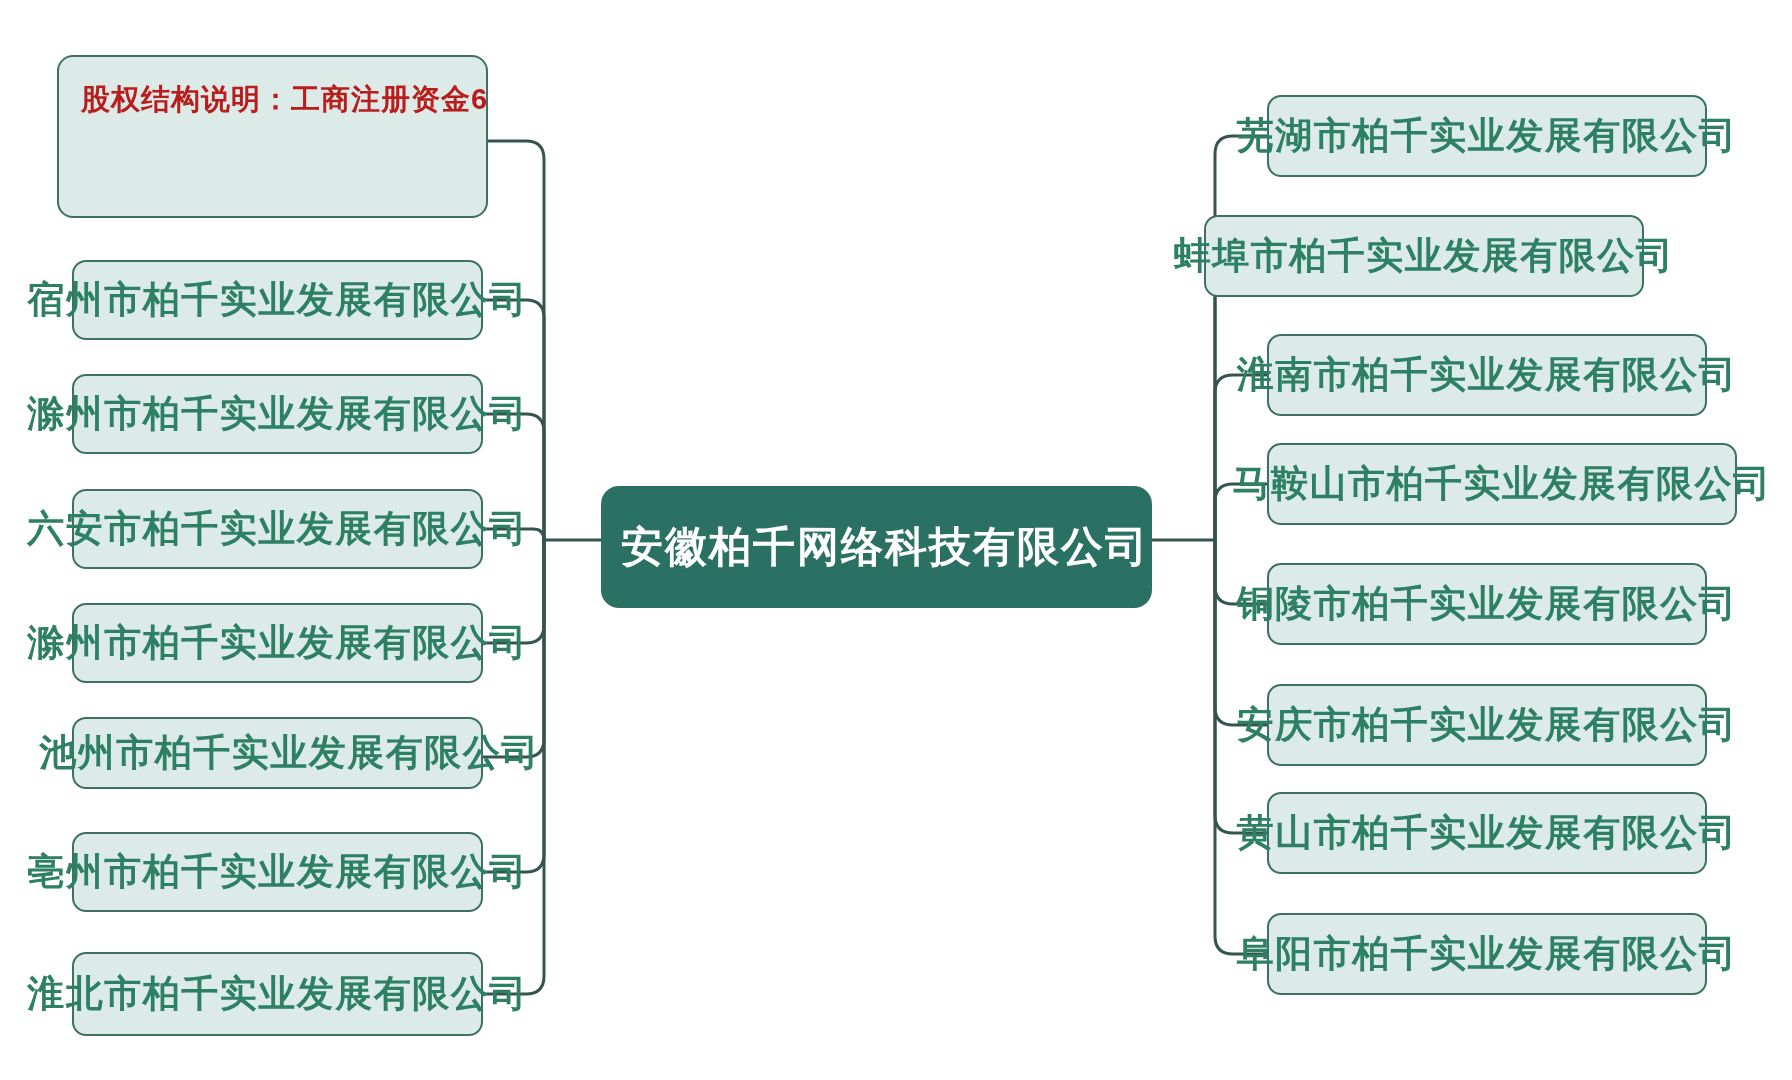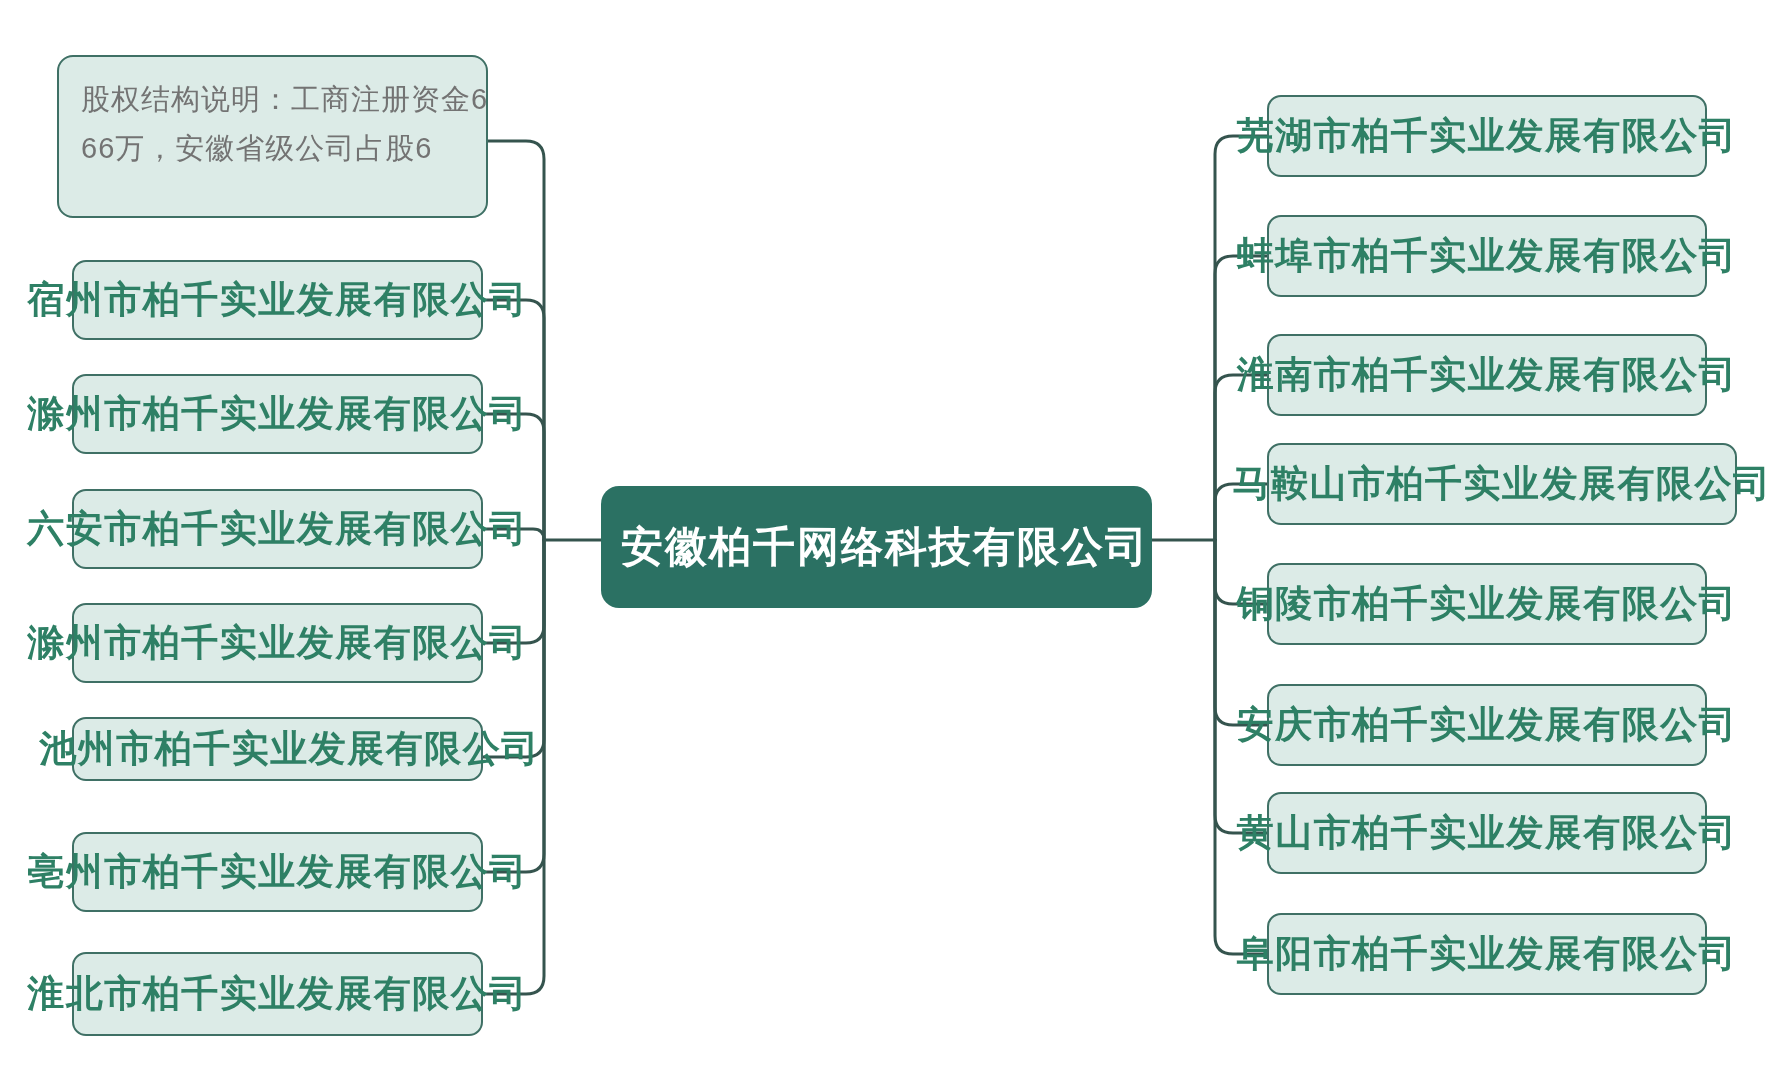--- a/index.html
+++ b/index.html
@@ -34,22 +34,22 @@
     align-items: center;
     justify-content: center;
     white-space: nowrap;
   }
   #note-box {
     position: absolute;
     box-sizing: border-box;
     background: #dcebe7;
     border: 2.5px solid #3f7065;
     border-radius: 16px;
-    color: #737373;
-    font-weight: normal;
+    color: #b91c1c;
+    font-weight: bold;
     font-size: 29px;
     letter-spacing: 1px;
     padding: 18px 22px 0 22px;
     line-height: 49px;
     white-space: nowrap;
   }
   #root-node {
     position: absolute;
     box-sizing: border-box;
     background: #2b7163;
@@ -84,35 +84,34 @@
       <path d="M 1267 604 L 1233 604 Q 1215 604 1215 586 L 1215 540" fill="none" stroke="#35544e" stroke-width="3" stroke-linecap="round"></path>
       <path d="M 1267 725 L 1233 725 Q 1215 725 1215 707 L 1215 540" fill="none" stroke="#35544e" stroke-width="3" stroke-linecap="round"></path>
       <path d="M 1267 833 L 1233 833 Q 1215 833 1215 815 L 1215 540" fill="none" stroke="#35544e" stroke-width="3" stroke-linecap="round"></path>
       <path d="M 1267 954 L 1233 954 Q 1215 954 1215 936 L 1215 540" fill="none" stroke="#35544e" stroke-width="3" stroke-linecap="round"></path>
       <path d="M 544 540 L 601 540" fill="none" stroke="#35544e" stroke-width="3" stroke-linecap="round"></path>
       <path d="M 1152 540 L 1215 540" fill="none" stroke="#35544e" stroke-width="3" stroke-linecap="round"></path>
     </svg>
 
   <div id="note-box" style="left: 57px; top: 55px; width: 431px; height: 163px;">
     <div>股权结构说明：工商注册资金6</div>
-    <div>66万，安徽省级公司占股6</div>
   </div>
 
   <div id="root-node" style="left: 601px; top: 486px; width: 551px; height: 122px; padding-left: 17px;">安徽柏千网络科技有限公司</div>
 
   <div id="nodes-layer">
       <div class="org-node" style="left: 72px; top: 260px; width: 411px; height: 80px;">宿州市柏千实业发展有限公司</div>
       <div class="org-node" style="left: 72px; top: 374px; width: 411px; height: 80px;">滁州市柏千实业发展有限公司</div>
       <div class="org-node" style="left: 72px; top: 489px; width: 411px; height: 80px;">六安市柏千实业发展有限公司</div>
       <div class="org-node" style="left: 72px; top: 603px; width: 411px; height: 80px;">滁州市柏千实业发展有限公司</div>
-      <div class="org-node" style="left: 72px; top: 717px; width: 411px; height: 64px; padding-left: 24px;">池州市柏千实业发展有限公司</div>
+      <div class="org-node" style="left: 72px; top: 717px; width: 411px; height: 72px; padding-left: 24px;">池州市柏千实业发展有限公司</div>
       <div class="org-node" style="left: 72px; top: 832px; width: 411px; height: 80px;">亳州市柏千实业发展有限公司</div>
       <div class="org-node" style="left: 72px; top: 952px; width: 411px; height: 84px;">淮北市柏千实业发展有限公司</div>
       <div class="org-node" style="left: 1267px; top: 95px; width: 440px; height: 82px;">芜湖市柏千实业发展有限公司</div>
-      <div class="org-node" style="left: 1267px; top: 215px; width: 440px; height: 82px;">蚌埠市柏千实业发展有限公司</div>
+      <div class="org-node" style="left: 1204px; top: 215px; width: 440px; height: 82px;">蚌埠市柏千实业发展有限公司</div>
       <div class="org-node" style="left: 1267px; top: 334px; width: 440px; height: 82px;">淮南市柏千实业发展有限公司</div>
       <div class="org-node" style="left: 1267px; top: 443px; width: 470px; height: 82px;">马鞍山市柏千实业发展有限公司</div>
       <div class="org-node" style="left: 1267px; top: 563px; width: 440px; height: 82px; text-align: center;">铜陵市柏千实业发展有限公司</div>
       <div class="org-node" style="left: 1267px; top: 684px; width: 440px; height: 82px;">安庆市柏千实业发展有限公司</div>
       <div class="org-node" style="left: 1267px; top: 792px; width: 440px; height: 82px;">黄山市柏千实业发展有限公司</div>
       <div class="org-node" style="left: 1267px; top: 913px; width: 440px; height: 82px;">阜阳市柏千实业发展有限公司</div>
     </div>
 </div>
 
 </body></html>

